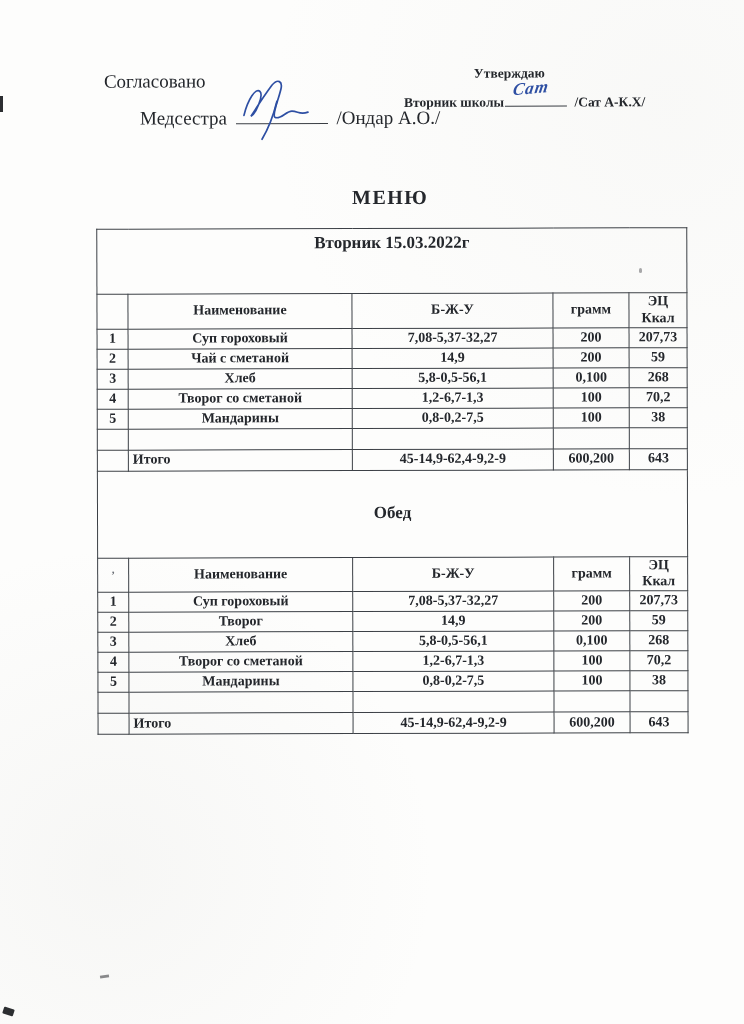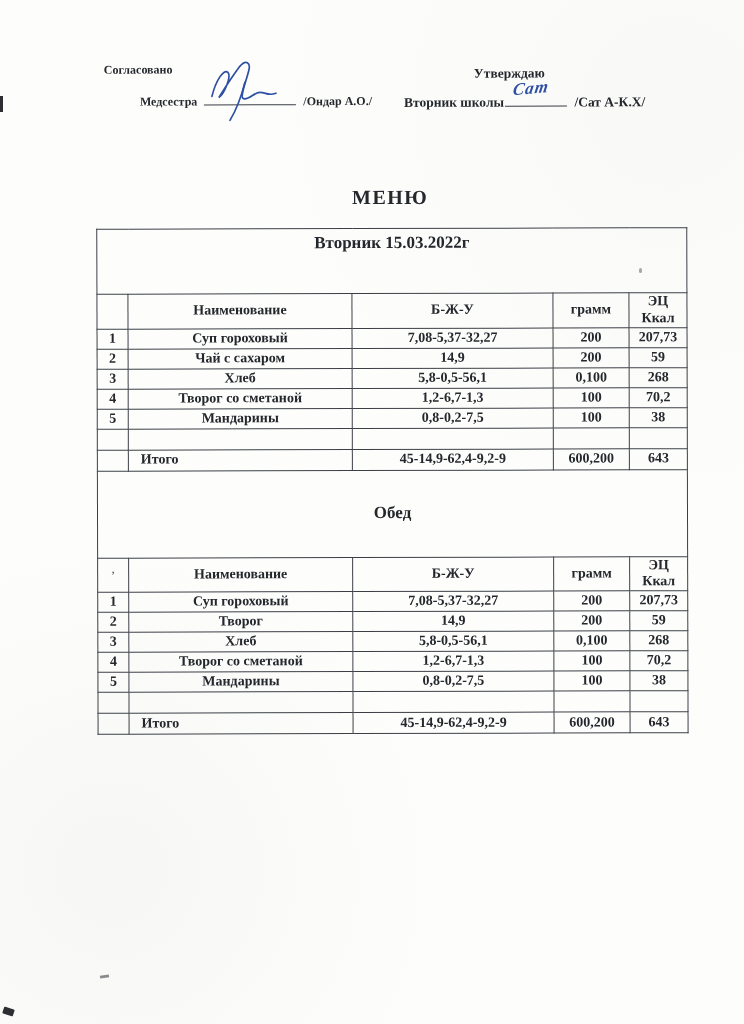--- a/index.html
+++ b/index.html
@@ -14,21 +14,21 @@
     background:
       radial-gradient(circle at 15% 85%, rgba(200,200,195,.12), transparent 30%),
       radial-gradient(circle at 90% 10%, rgba(210,210,205,.10), transparent 35%),
       #fdfdfc;
     overflow:hidden;
     color:#24272c;
   }
   .sheet{position:absolute;inset:0;transform:rotate(-0.15deg);}
 
   
-  .approval-left{position:absolute;left:105px;top:62px;font-weight:bold;font-size:12px;}
+  .approval-left{position:absolute;left:105px;top:70px;font-weight:normal;font-size:19px;}
   .approval-left .row2{margin-top:15px;white-space:nowrap;margin-left:36px;}
   .approval-right{position:absolute;left:405px;top:66px;font-weight:bold;font-size:13.5px;}
   .approval-right .row1{margin-left:70px;font-family:Liberation Serif, serif;}
   .approval-right .row2{margin-top:12px;white-space:nowrap;}
   .sig-line{
     display:inline-block;position:relative;vertical-align:baseline;
     border-bottom:1.4px solid #3a3e44;height:12px;
   }
   .sig-line.med{width:92px;margin:0 4px;}
   .sig-line.dir{width:62px;margin:0 4px 0 1px;}
@@ -60,21 +60,21 @@
     text-align:center;vertical-align:middle;
     padding:0 2px;height:20px;overflow:hidden;
   }
   tr.row-title td{height:60px;vertical-align:top;padding-top:4px;font-size:17px;}
   tr.row-section td{height:86px;vertical-align:middle;font-size:17px;}
   tr.row-header td{height:19px;}
   tr.row-header td.corner{font-size:11px;color:#6b6f76;}
   tr.row-data td{height:19px;}
   tr.row-empty td{height:20px;}
   tr.row-total td{height:20px;}
-  tr.row-total td.left{text-align:left;padding-left:12px;}
+  tr.row-total td.left{text-align:left;padding-left:4px;}
 
   
   .artifact{position:absolute;background:#2c2e31;}
   .edge-mark{left:0;top:96px;width:3px;height:16px;}
   .corner-mark{left:3px;top:1008px;width:11px;height:7px;transform:rotate(18deg);border-radius:1px;}
   .dash-mark{left:100px;top:975px;width:9px;height:2.5px;opacity:.55;transform:rotate(-8deg);}
   .dot-mark{left:639px;top:268px;width:3px;height:5px;opacity:.4;border-radius:2px;}
 </style>
 </head>
 <body>
@@ -131,21 +131,21 @@
             </tr>
             <tr class="row-data">
               <td>1</td>
               <td>Суп гороховый</td>
               <td>7,08-5,37-32,27</td>
               <td>200</td>
               <td>207,73</td>
             </tr>
             <tr class="row-data">
               <td>2</td>
-              <td>Чай с сахаром</td>
+              <td>Чай с сметаной</td>
               <td>14,9</td>
               <td>200</td>
               <td>59</td>
             </tr>
             <tr class="row-data">
               <td>3</td>
               <td>Хлеб</td>
               <td>5,8-0,5-56,1</td>
               <td>0,100</td>
               <td>268</td>

